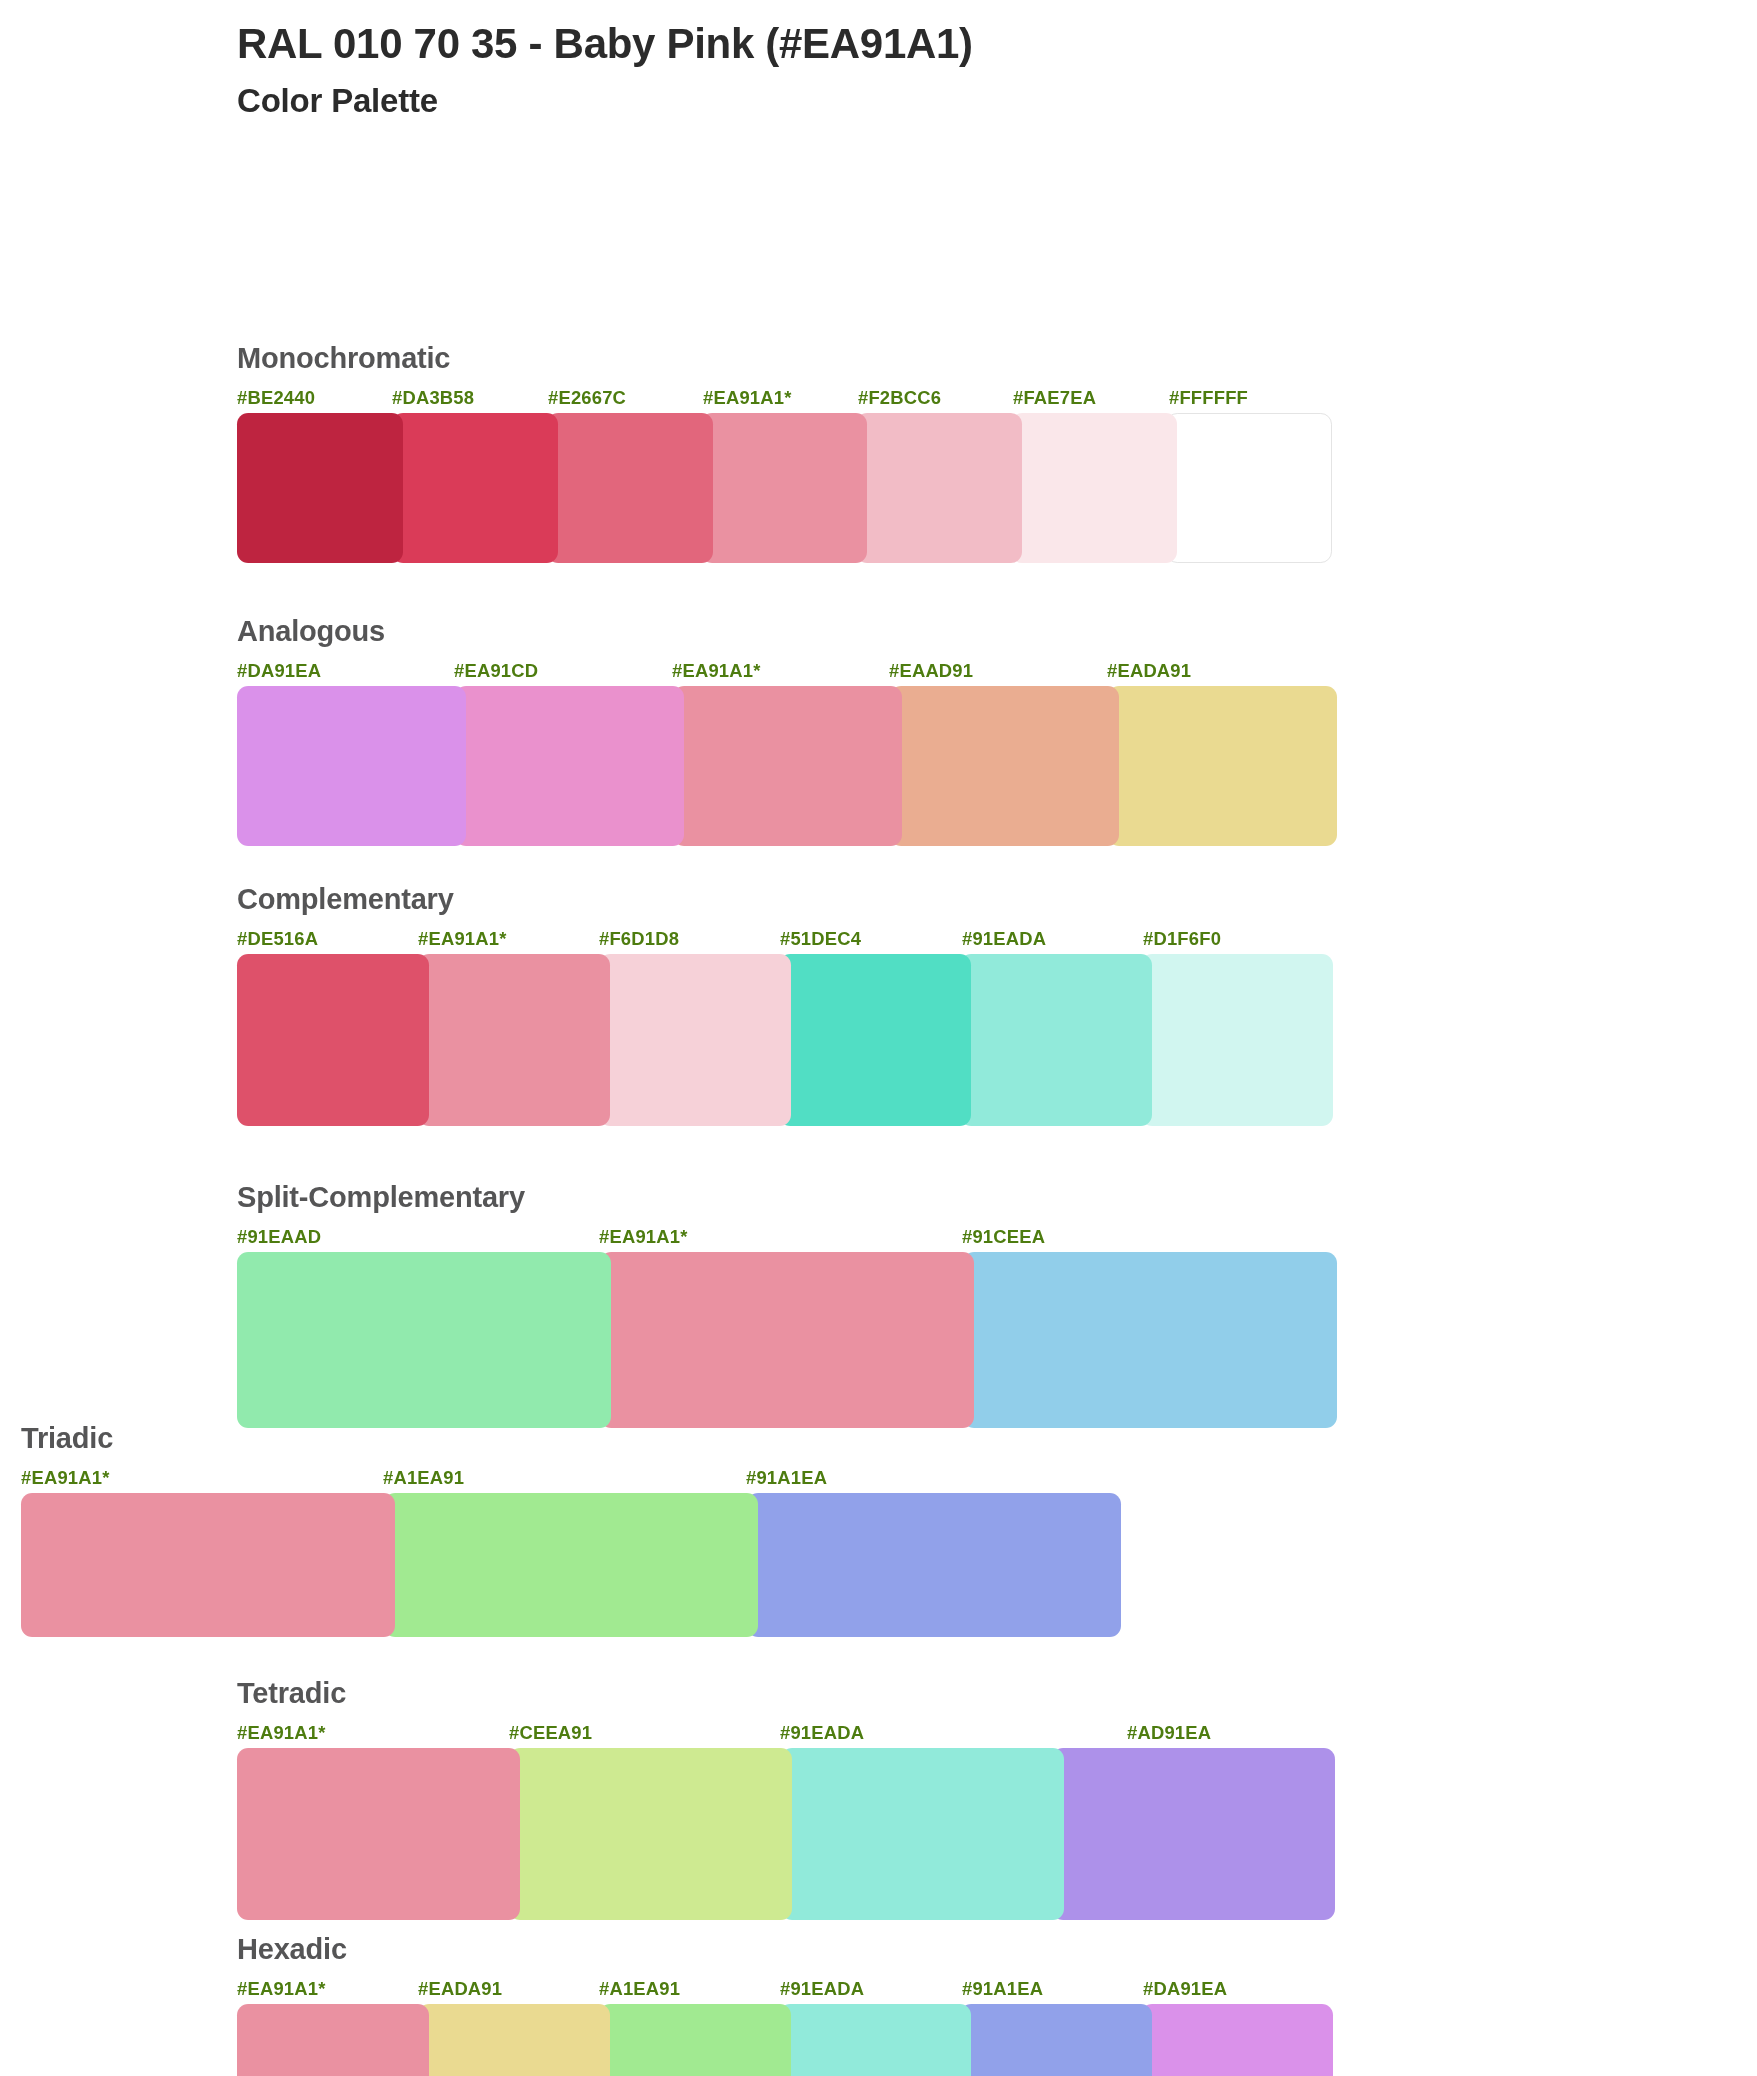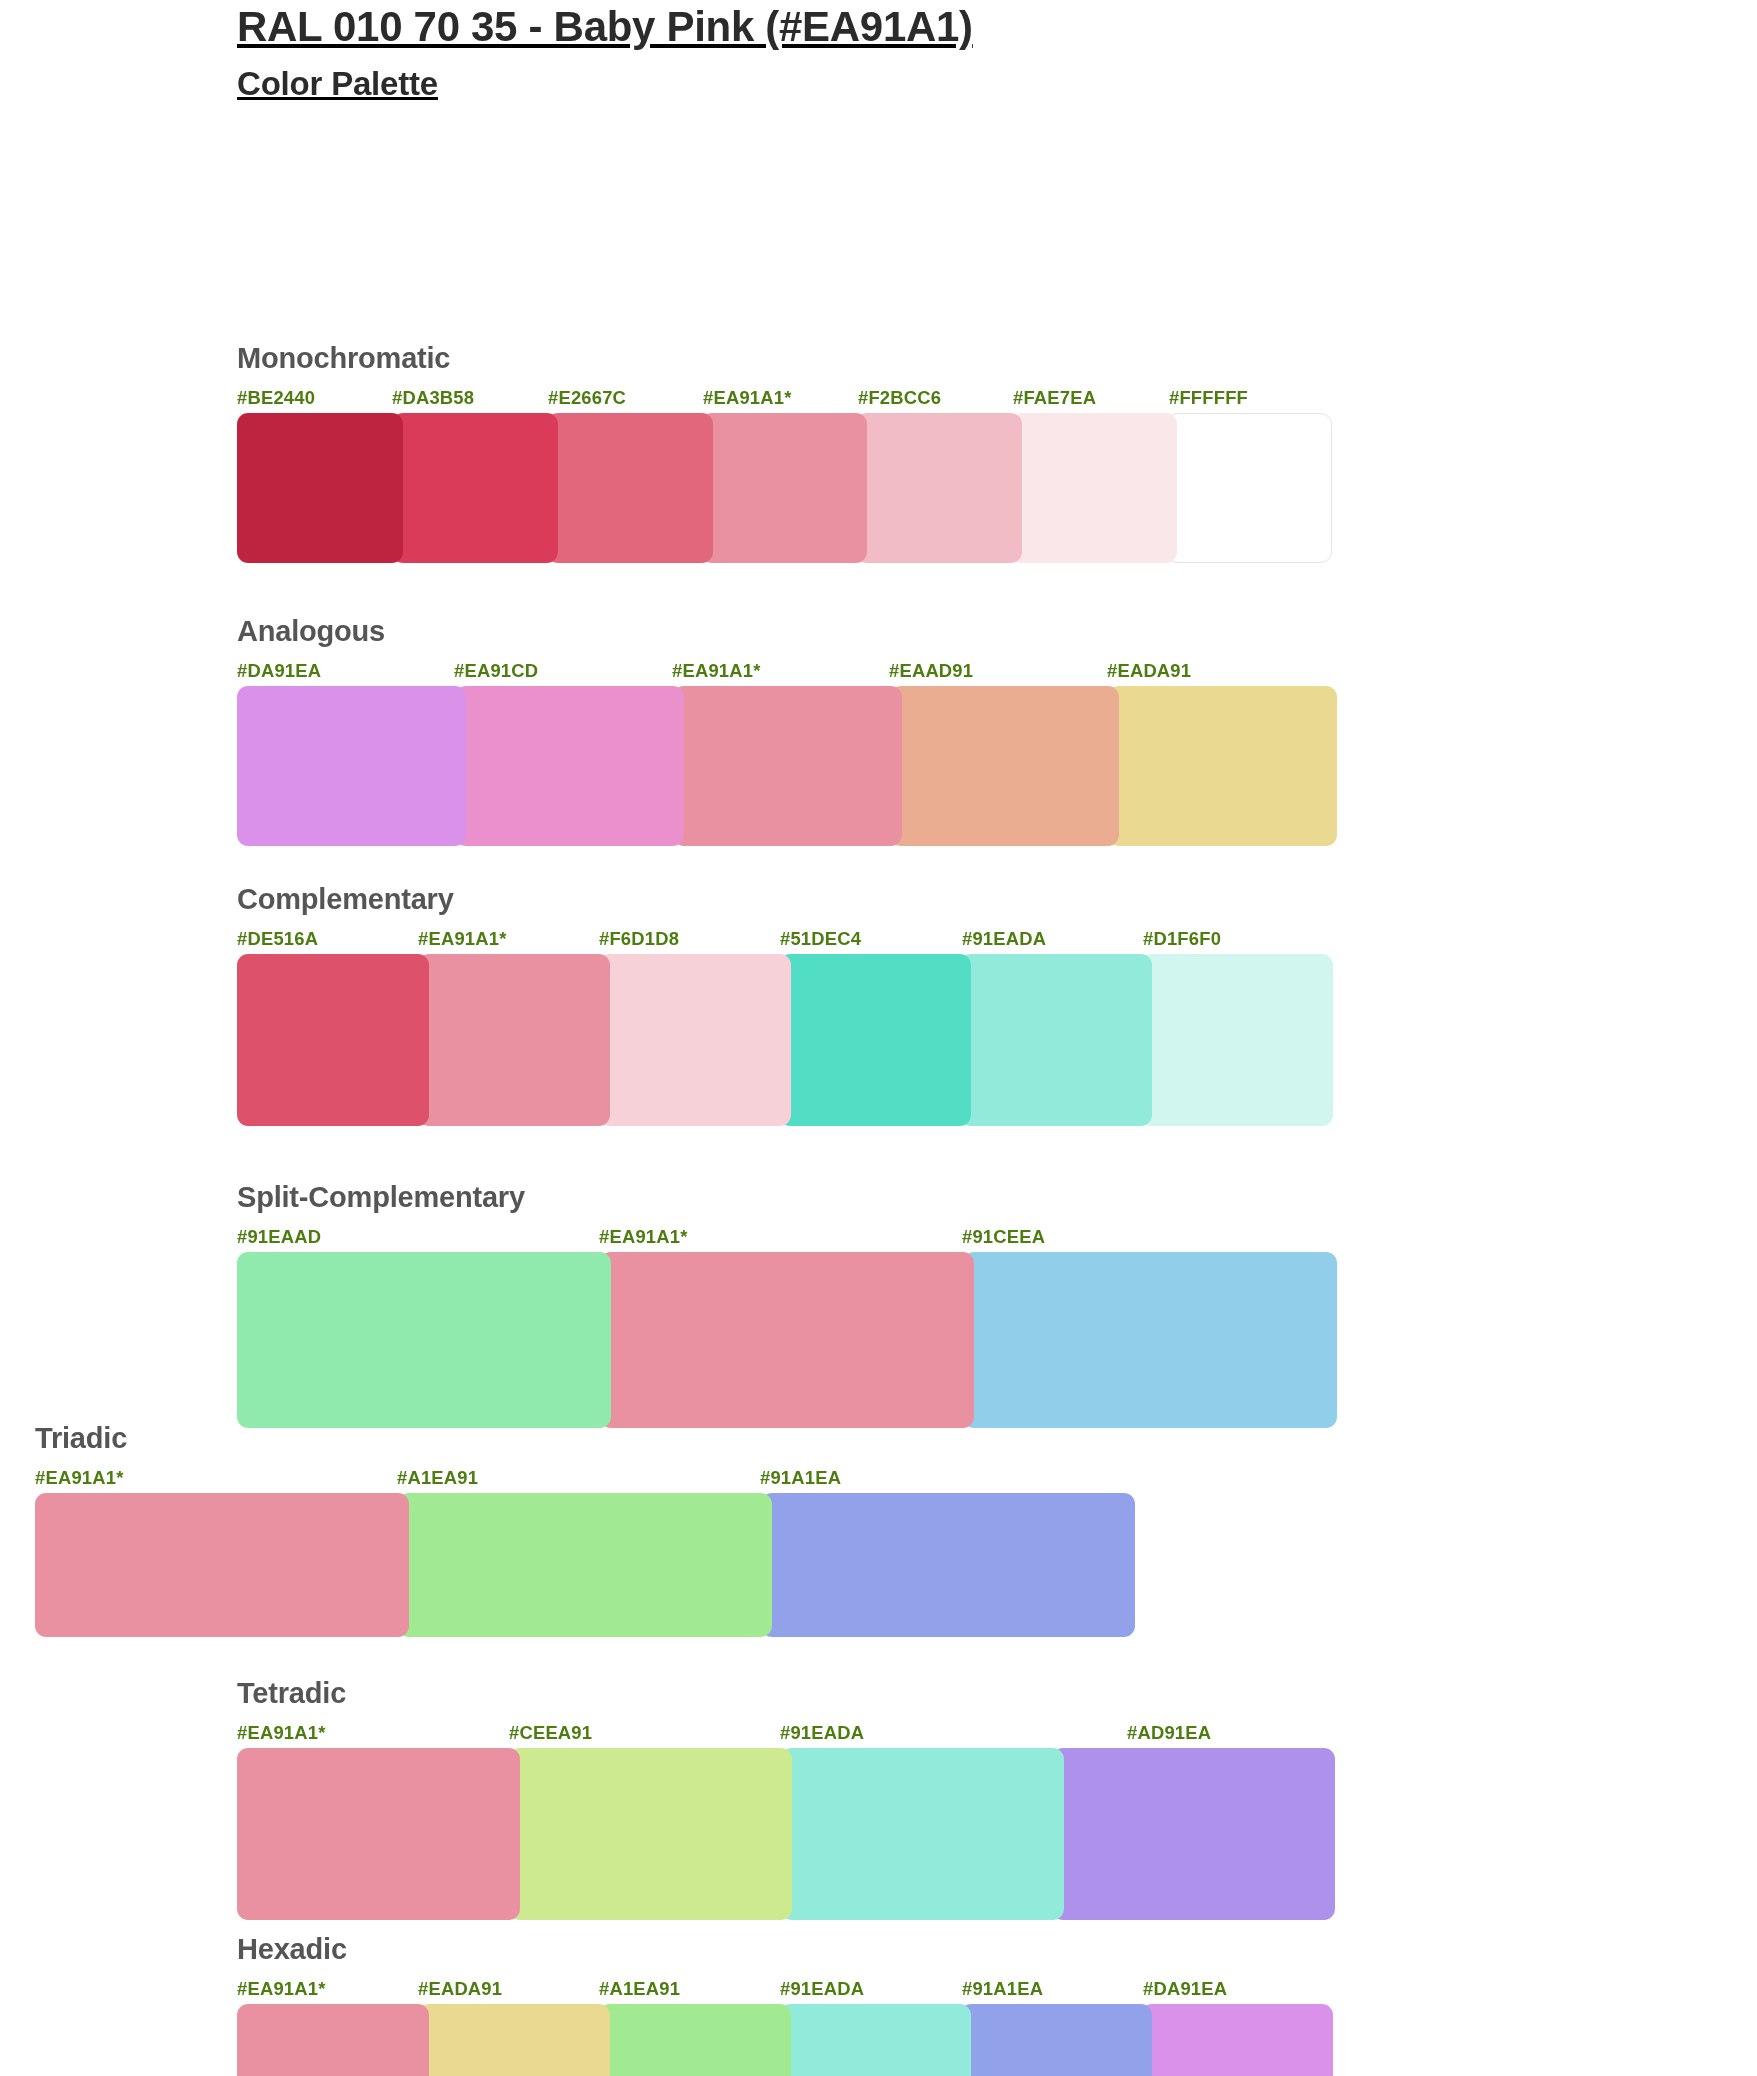--- a/index.html
+++ b/index.html
@@ -23,23 +23,22 @@
     top: 0;
     width: 1757px;
     height: 2077px;
     padding: 0;
   }
 
   
   .header {
     position: absolute;
     left: 237px;
-    top: 2px;
+    top: 19px;
     width: 1358px;
-    text-decoration: underline;
   }
 
   .page-title {
     font-size: 42px;
     font-weight: 700;
     letter-spacing: -0.3px;
     color: #2b2b2b;
     line-height: 1.18;
     white-space: nowrap;
   }
@@ -202,21 +201,21 @@
           <div class="swatch-label" style="left: 0px;">#91EAAD</div>
           <div class="swatch-label" style="left: 362px;">#EA91A1*</div>
           <div class="swatch-label" style="left: 725px;">#91CEEA</div>
         </div>
         <div class="swatch-row" style="height: 176px;">
           <div class="swatch" title="#91EAAD" style="background: rgb(145, 234, 173); width: 374px; height: 176px;"></div>
           <div class="swatch" title="#EA91A1*" style="background: rgb(234, 145, 161); width: 374px; height: 176px;"></div>
           <div class="swatch" title="#91CEEA" style="background: rgb(145, 206, 234); width: 374px; height: 176px;"></div>
         </div>
       </div>
-      <div class="section" style="position: absolute; left: 16px; top: 1246px; width: 1691px; padding-left: 19px;">
+      <div class="section" style="position: absolute; left: 2px; top: 1246px; width: 1691px; padding-left: 19px;">
         <div class="section-title">Triadic</div>
         <div class="labels-row">
           <div class="swatch-label" style="left: 0px;">#EA91A1*</div>
           <div class="swatch-label" style="left: 362px;">#A1EA91</div>
           <div class="swatch-label" style="left: 725px;">#91A1EA</div>
         </div>
         <div class="swatch-row" style="height: 144px;">
           <div class="swatch" title="#EA91A1*" style="background: rgb(234, 145, 161); width: 374px; height: 144px;"></div>
           <div class="swatch" title="#A1EA91" style="background: rgb(161, 234, 145); width: 374px; height: 144px;"></div>
           <div class="swatch" title="#91A1EA" style="background: rgb(145, 161, 234); width: 374px; height: 144px;"></div>

